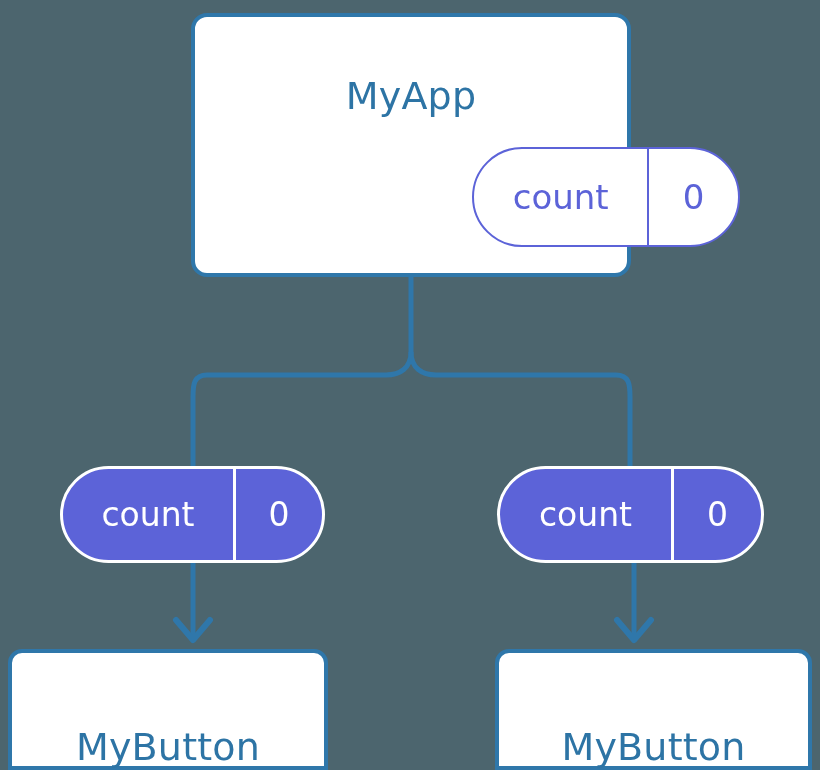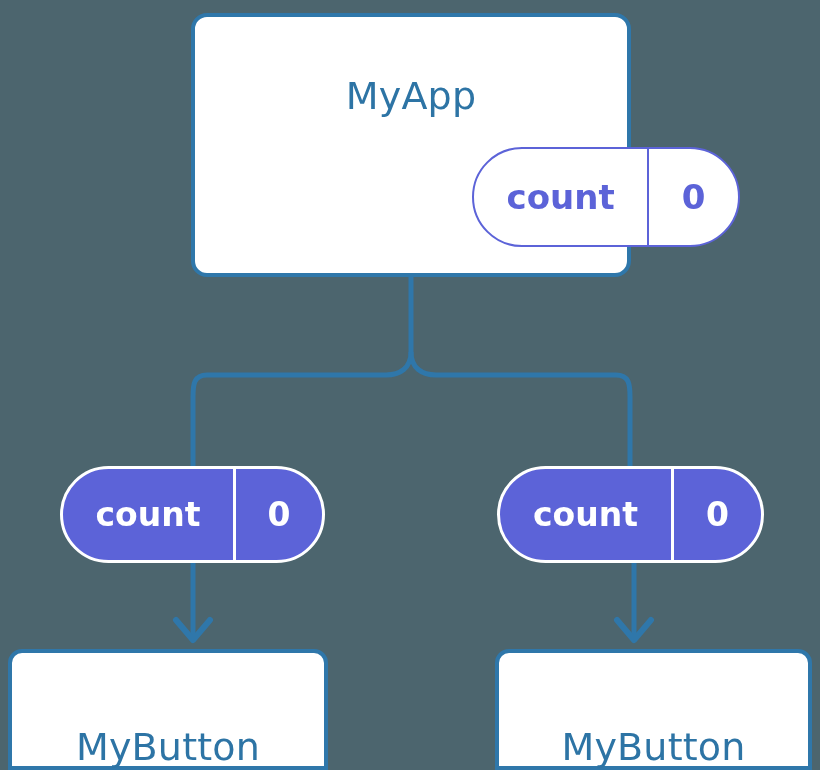--- a/index.html
+++ b/index.html
@@ -92,21 +92,20 @@
     border-radius: 999px;
     overflow: hidden;
   }
   .pill .pill-key,
   .pill .pill-val {
     display: flex;
     align-items: center;
     justify-content: center;
     box-sizing: border-box;
     white-space: nowrap;
-    font-weight: bold;
   }
 
   
   .pill.outline {
     border: 2px solid #5c63d8;
     background: #ffffff;
   }
   .pill.outline .pill-key,
   .pill.outline .pill-val {
     color: #5c63d8;

